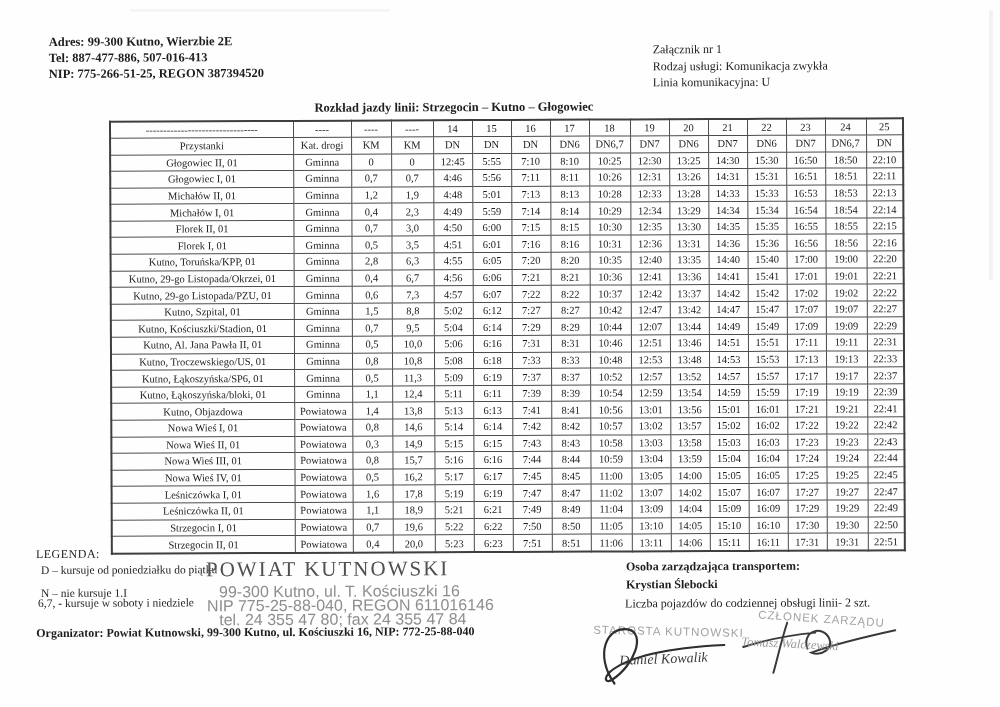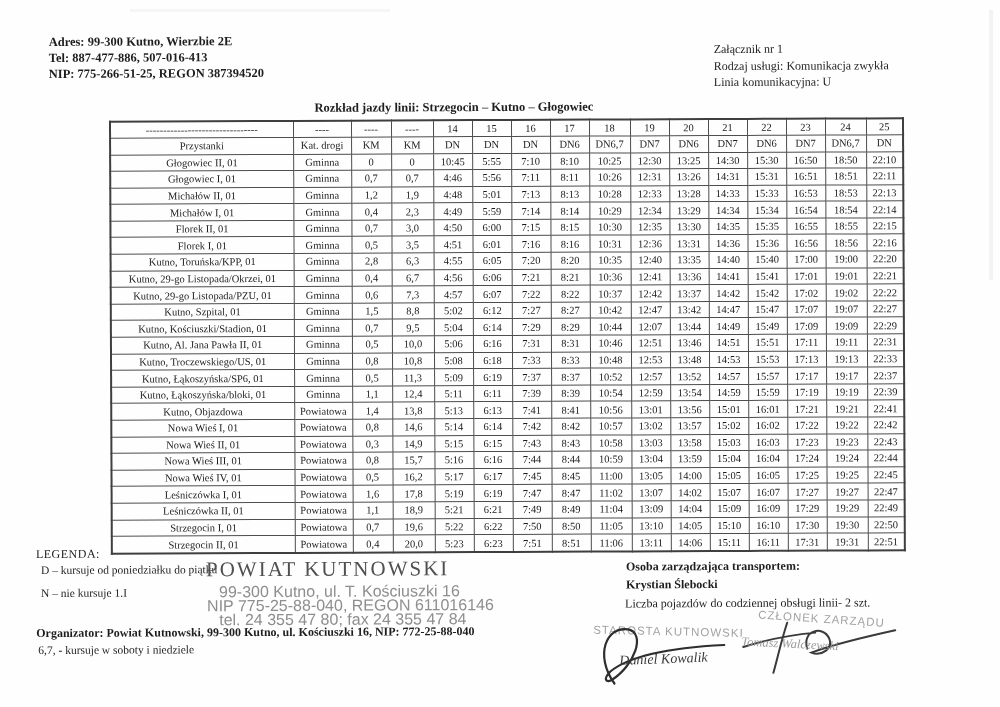--- a/index.html
+++ b/index.html
@@ -3,38 +3,38 @@
 <meta charset="utf-8">
 <style>
   html,body{margin:0;padding:0;width:1000px;height:707px;background:#ffffff;overflow:hidden;}
   .page{position:absolute;inset:0;background:#fefefe;font-family:"Liberation Serif","DejaVu Serif",serif;color:#1e1e1e;}
   .edge-right{position:absolute;top:10px;right:7px;width:4px;height:270px;background:#f3f3f3;}
   .edge-top{position:absolute;top:9px;left:130px;width:260px;height:3px;background:#f5f5f5;}
   .doc{position:absolute;inset:0;transform:rotate(-0.25deg);transform-origin:50% 50%;}
   .abs{position:absolute;white-space:nowrap;}
 
   .op-block{left:50px;top:32px;font-weight:bold;font-size:12.5px;line-height:16px;}
-  .att-block{left:715px;top:42px;font-size:12px;line-height:16.5px;}
+  .att-block{left:654px;top:42px;font-size:12px;line-height:16.5px;}
 
   .title{left:255px;top:100px;width:400px;text-align:center;font-weight:bold;font-size:12.5px;}
 
   table.tt{position:absolute;left:110px;top:119px;width:792px;height:434px;border-collapse:collapse;table-layout:fixed;}
   table.tt td{border:1px solid #4d4d4d;text-align:center;vertical-align:middle;padding:0;
     font-size:10.5px;line-height:1.05;white-space:nowrap;overflow:hidden;color:#1c1c1c;}
   table.tt{border:2px solid #3f3f3f;}
   td.stop{font-size:11px;}
   td.cat{font-size:10px;}
   td.dash{font-size:10px;letter-spacing:0;color:#2a2a2a;}
   td.coursenum{font-size:11px;}
   td.sym{font-size:10px;}
 
   .legend-head{left:35px;top:545px;font-size:12px;letter-spacing:0.5px;}
   .legend-1{left:40px;top:562px;font-size:11.5px;}
   .legend-2{left:40px;top:579px;font-size:11.5px;margin-top:6px;}
-  .legend-3{left:37px;top:595px;font-size:11.5px;margin-top:47px;}
+  .legend-3{left:37px;top:595px;font-size:11.5px;}
 
   .stamp-name{left:205px;top:556px;font-size:21px;color:#4f4f4f;letter-spacing:2px;font-family:"Liberation Serif",serif;}
   .stamp-sub{font-family:"Liberation Sans","DejaVu Sans",sans-serif;color:#8e8e8e;font-size:16px;}
   .stamp-l2{left:218px;top:582px;}
   .stamp-l3{left:206px;top:596px;}
   .stamp-l4{left:218px;top:610px;}
 
   .organizer{left:35px;top:624px;font-weight:bold;font-size:12px;}
 
   .mgr-label{left:625px;top:560px;font-weight:bold;font-size:12px;}
@@ -129,21 +129,21 @@
             <td class="sym">DN6,7</td>
             <td class="sym">DN</td>
           </tr>
         </thead>
       <tbody>
           <tr>
             <td class="stop">Głogowiec II, 01</td>
             <td class="cat">Gminna</td>
             <td>0</td>
             <td>0</td>
-            <td>10:45</td>
+            <td>12:45</td>
             <td>5:55</td>
             <td>7:10</td>
             <td>8:10</td>
             <td>10:25</td>
             <td>12:30</td>
             <td>13:25</td>
             <td>14:30</td>
             <td>15:30</td>
             <td>16:50</td>
             <td>18:50</td>

